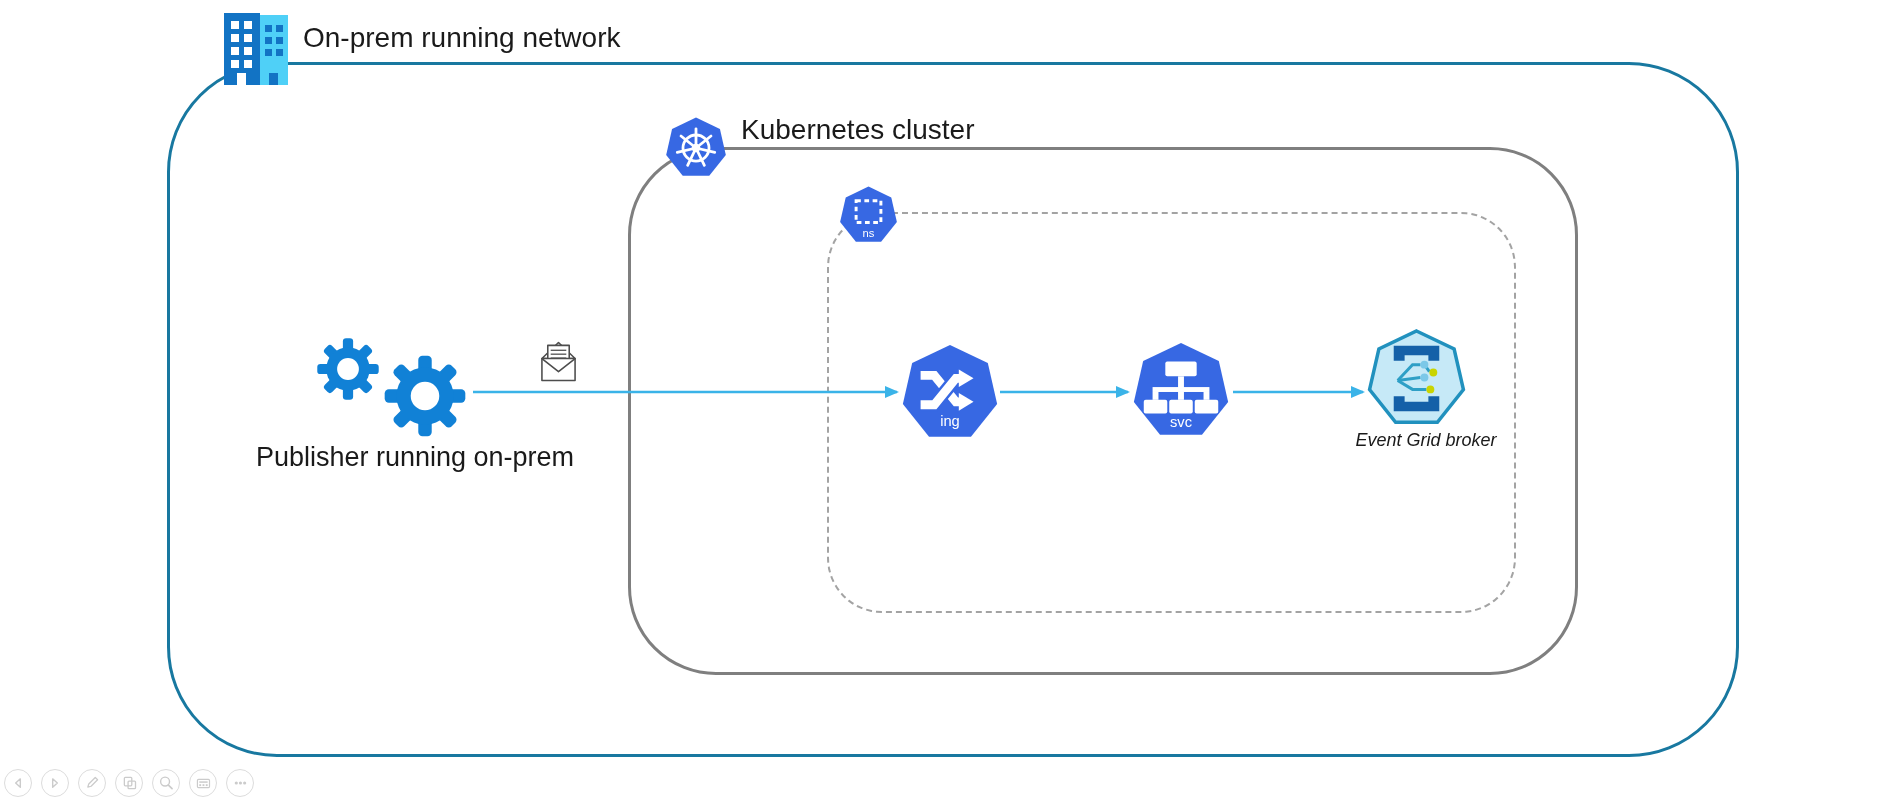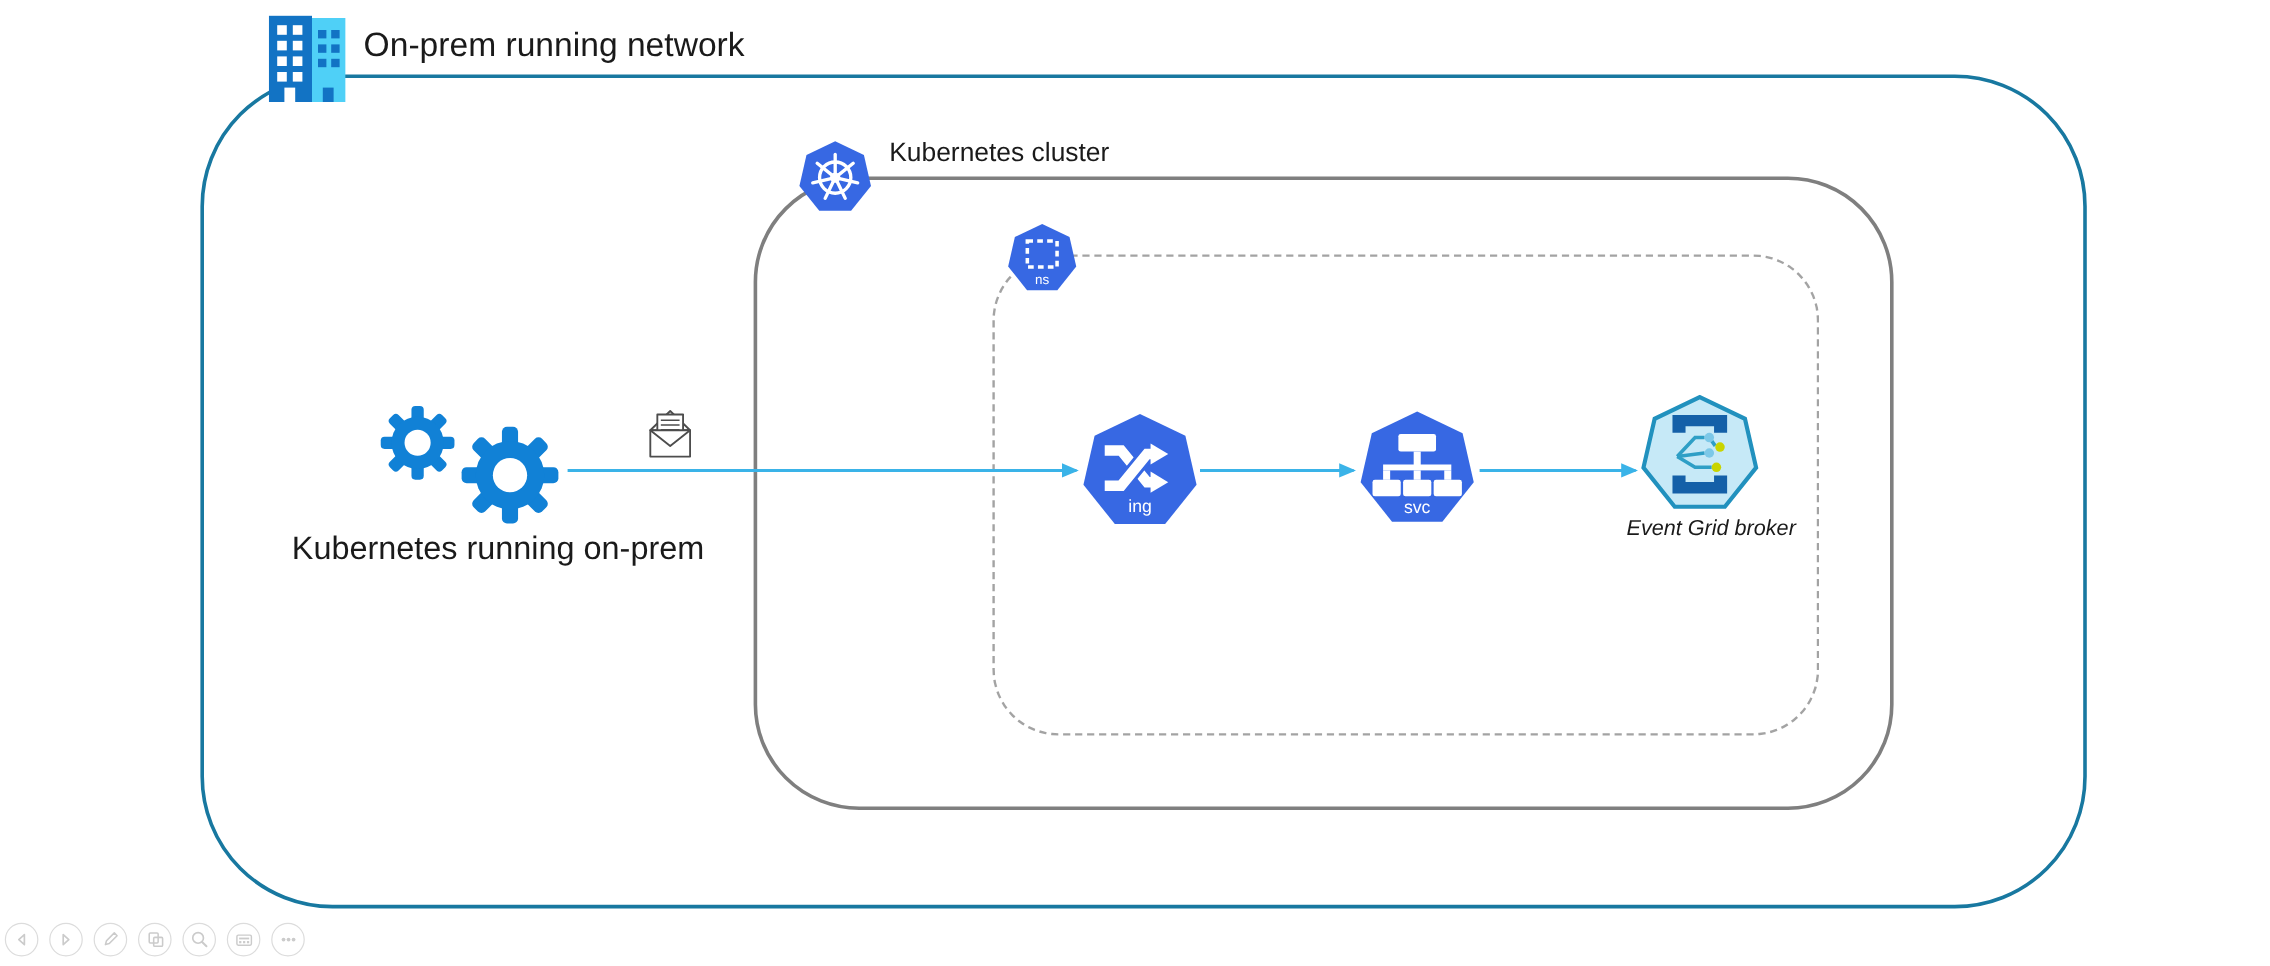--- a/index.html
+++ b/index.html
@@ -15,21 +15,21 @@
   .container-cluster{
     left:628px;top:147px;width:950px;height:528px;
     border:3px solid #7F7F7F;border-radius:88px;box-sizing:border-box;
   }
   .container-ns{
     left:827px;top:212px;width:689px;height:401px;
     border:2px dashed #A3A3A3;border-radius:55px;box-sizing:border-box;
   }
   .lbl{white-space:nowrap;}
   .lbl-network{left:303px;top:22px;font-size:28px;}
-  .lbl-cluster{left:741px;top:114px;font-size:22px;}
+  .lbl-cluster{left:741px;top:114px;font-size:28px;}
   .lbl-publisher{left:240px;top:442px;width:350px;font-size:27px;text-align:center;}
   .lbl-eventgrid{left:1326px;top:430px;width:200px;font-size:18px;text-align:center;font-style:italic;}
   .toolbar{left:4px;top:769px;display:flex;gap:9px;}
   .tb-btn{
     width:28px;height:28px;border-radius:50%;border:1.5px solid #DCDCDC;
     background:transparent;box-sizing:border-box;display:flex;align-items:center;justify-content:center;
     padding:0;cursor:pointer;
   }
   .tb-btn svg{display:block;}
   svg text{font-family:"Liberation Sans", sans-serif;}
@@ -102,21 +102,21 @@
 <svg class="abs" style="left:383px;top:354px" width="84" height="84" viewBox="0 0 100 100">
   <g fill="#1181D6">
     <rect x="42" y="2" width="16" height="96" rx="5"></rect>
     <rect x="42" y="2" width="16" height="96" rx="5" transform="rotate(45 50 50)"></rect>
     <rect x="42" y="2" width="16" height="96" rx="5" transform="rotate(90 50 50)"></rect>
     <rect x="42" y="2" width="16" height="96" rx="5" transform="rotate(135 50 50)"></rect>
     <circle cx="50" cy="50" r="34"></circle>
   </g>
   <circle cx="50" cy="50" r="17" fill="#ffffff"></circle>
 </svg>
-<div class="abs lbl lbl-publisher">Kubernetes running on-prem</div>
+<div class="abs lbl lbl-publisher">Publisher running on-prem</div>
 
 <svg class="abs" style="left:539px;top:339px" width="39" height="44" viewBox="0 0 40 44">
   <g stroke="#4d4d4d" stroke-width="1.6" fill="#ffffff" stroke-linejoin="round">
     <polygon points="20,3 37,19.5 3,19.5"></polygon>
     <rect x="9" y="6" width="22" height="21"></rect>
     <g stroke-width="1.3">
       <line x1="12" y1="11" x2="28" y2="11"></line>
       <line x1="12" y1="15" x2="28" y2="15"></line>
       <line x1="12" y1="19" x2="28" y2="19"></line>
       <line x1="12" y1="23" x2="24" y2="23"></line>

